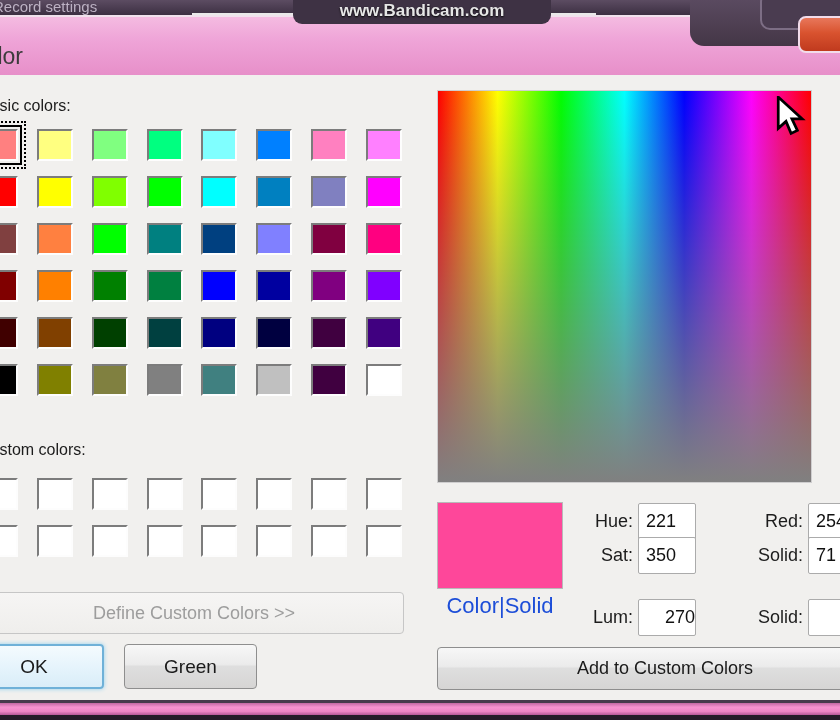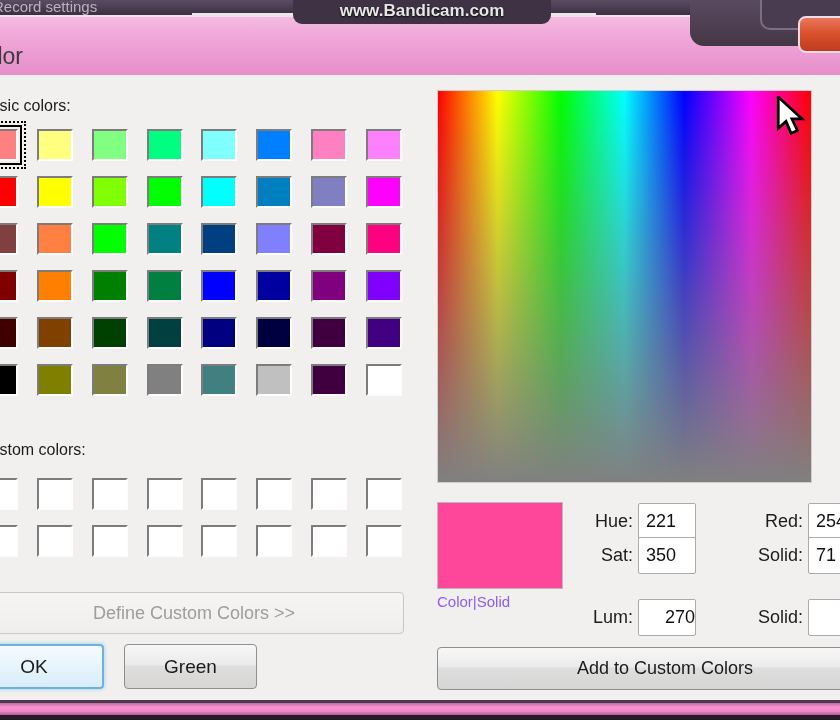--- a/index.html
+++ b/index.html
@@ -46,21 +46,21 @@
 
   
   .hue-field { left:437px; top:90px; width:375px; height:393px; border:1px solid #cfcecf;
     background:
       linear-gradient(180deg, rgba(128,128,128,0) 0%, rgba(128,128,128,.55) 55%, #808080 100%),
       linear-gradient(90deg,#ff0000 0%,#ffff00 16%,#00ff00 33%,#00ffff 50%,#0000ff 66%,#ff00ff 84%,#ff0000 100%); }
   .cursor-arrow { left:776px; top:96px; }
 
   
   .preview { left:437px; top:502px; width:126px; height:87px; border:1px solid #b9b9b9; }
-  .color-solid { left:437px; top:593px; width:126px; font-size:15px; color:#8b5cf6; }
+  .color-solid { left:437px; top:593px; width:126px; text-align:center; font-size:22px; color:#1d4ed8; }
 
   .num-label { height:37px; line-height:37px; text-align:right; font-size:18px; color:#1c1c1c; }
   .num-field { width:58px; height:37px; border:1px solid #ababab; border-radius:2px;
     background:#fff; font-size:18px; line-height:35px; padding-left:7px; color:#111; }
   .hsl-label { left:555px; width:78px; } .hsl-field { left:638px; }
   .rgb-label { left:710px; width:93px; } .rgb-field { left:808px; width:62px; }
   .row1 { top:503px; } .row2 { top:537px; } .row3 { top:599px;text-align:right; }
 
   
   .btn { border:1px solid #8e8e8e; border-radius:4px; text-align:center; color:#1a1a1a;

